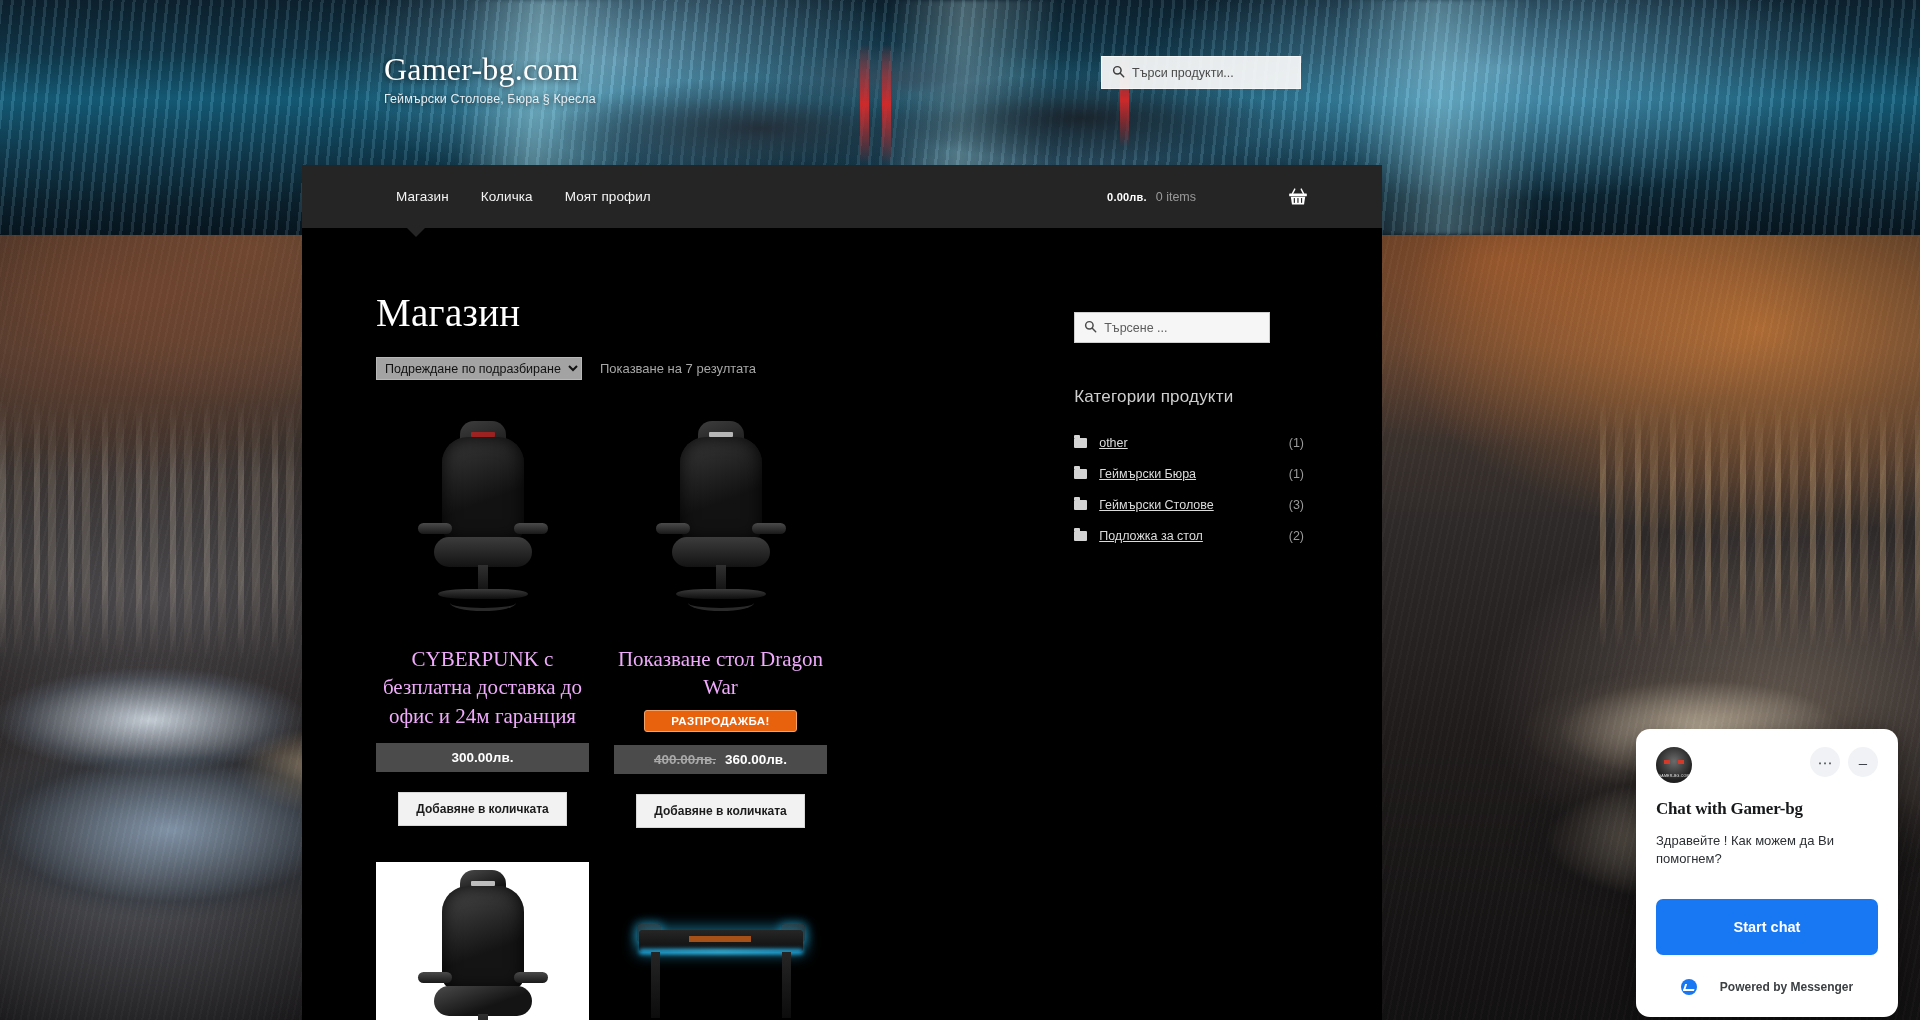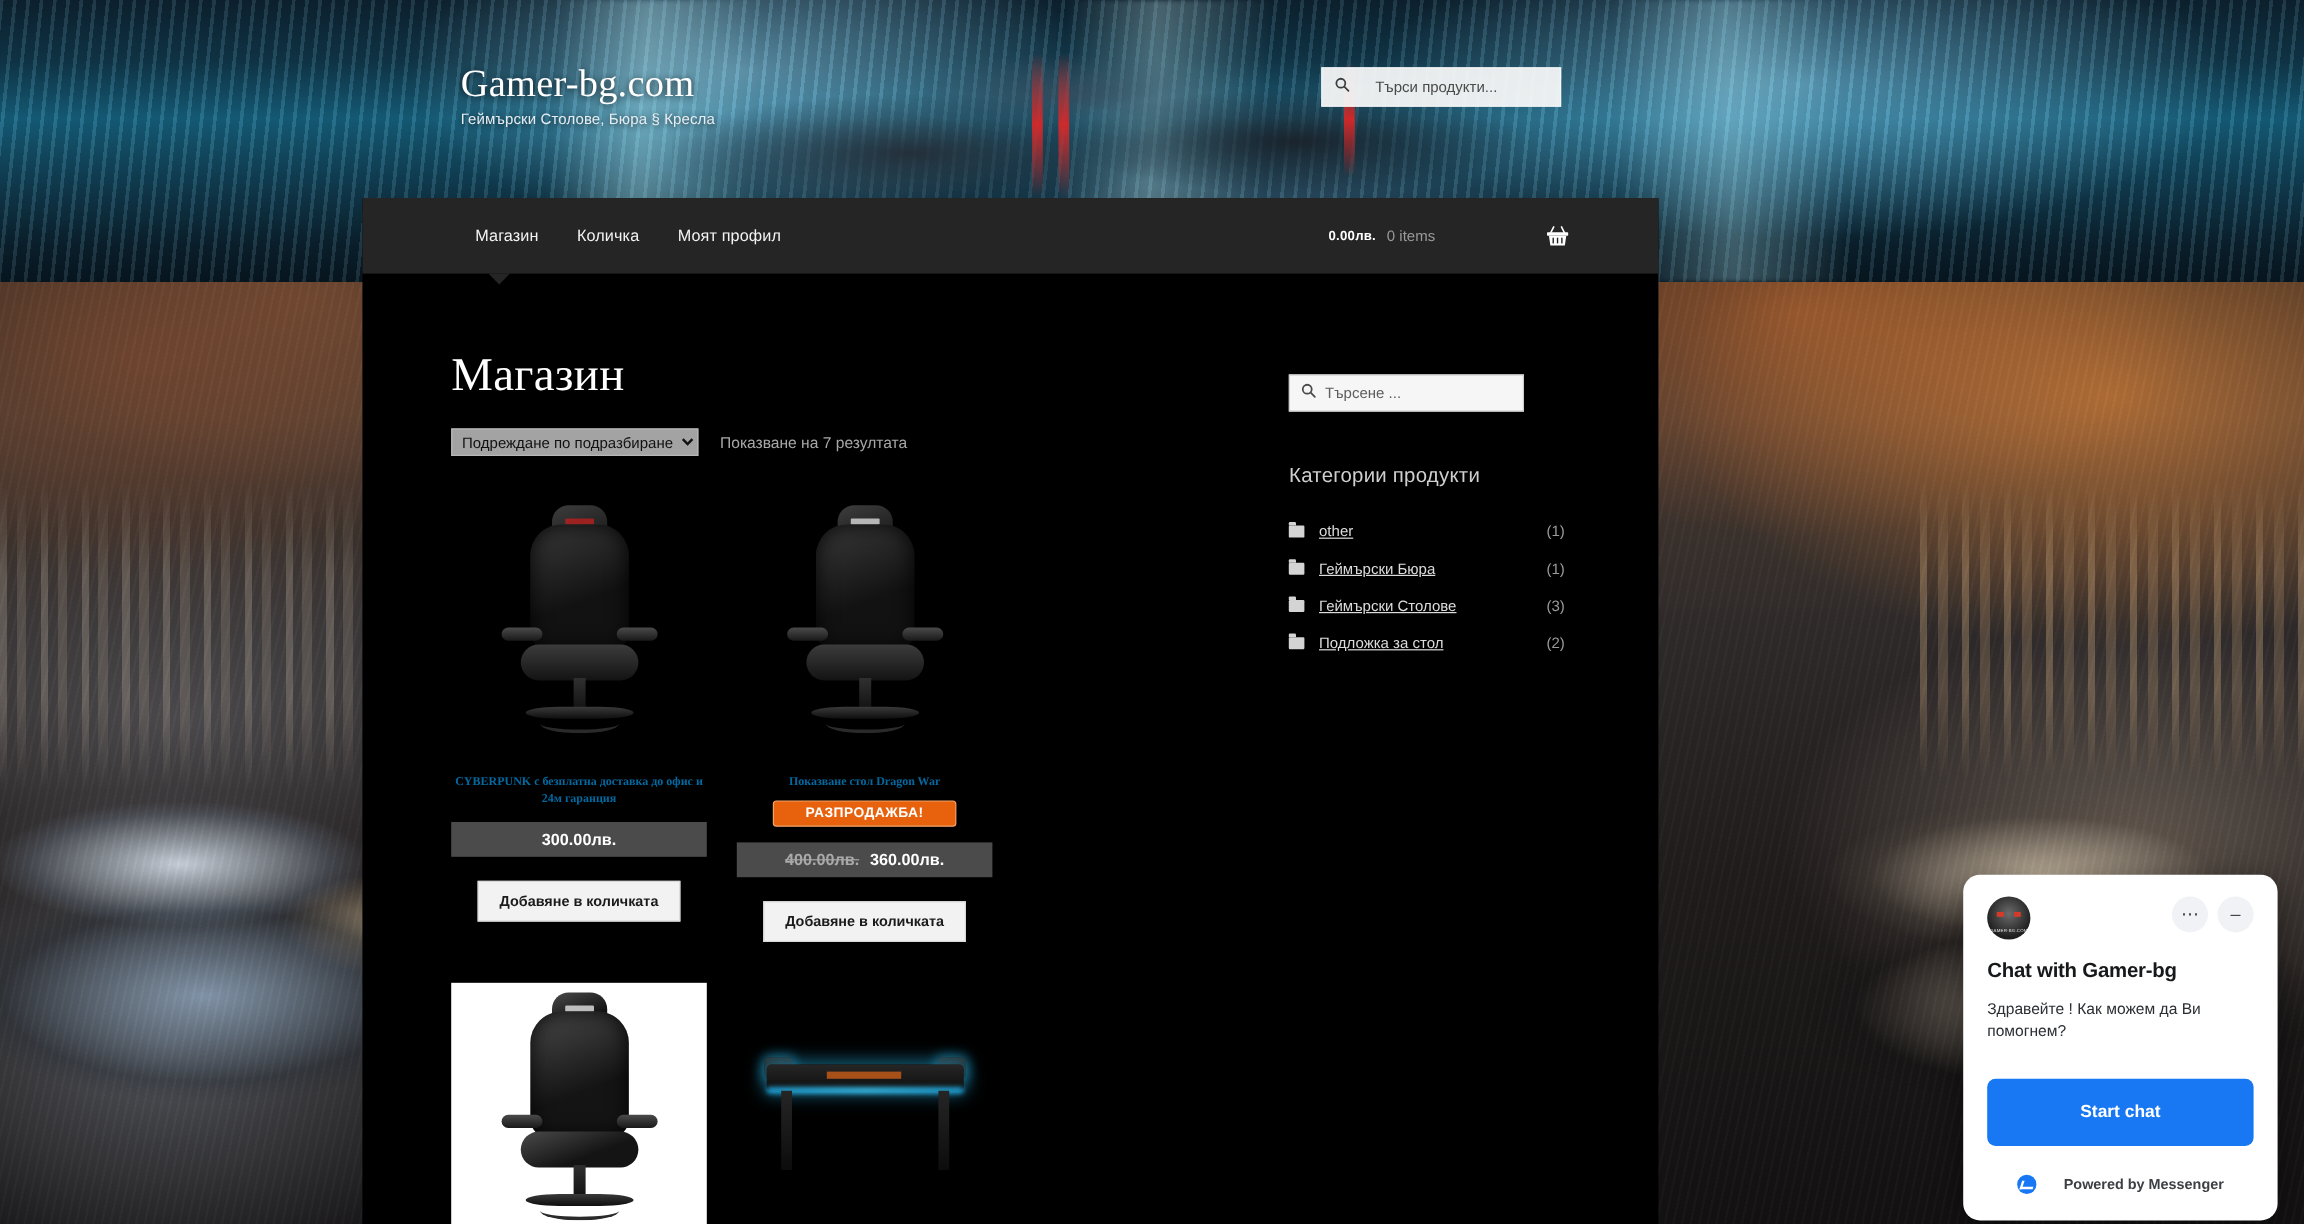--- a/index.html
+++ b/index.html
@@ -123,21 +123,21 @@
   .brand-tagline {
     margin-top: 5px;
     font-size: 12.5px; color: #e6edf2; letter-spacing: .1px;
   }
 
   .header-search {
     position: absolute; left: 1101px; top: 56px;
     width: 200px; height: 33px;
     background: rgba(249,249,249,0.93);
     border: 1px solid rgba(255,255,255,0.55);
-    display: flex; align-items: center; gap: 21px; padding: 0 10px;
+    display: flex; align-items: center; gap: 7px; padding: 0 10px;
   }
   .header-search input {
     border: 0; outline: 0; background: transparent;
     font-size: 12.5px; color: #3a3a3a; width: 100%;
     font-family: "Liberation Sans", sans-serif;
   }
   .header-search input::placeholder { color: #4a4a4a; }
 
   
   .site-shell {
@@ -203,21 +203,21 @@
   }
   .product-thumb {
     width: 213px; height: 213px;
     display: flex; align-items: center; justify-content: center;
     overflow: hidden;
   }
   .product-thumb.on-white { background: #fff; }
   .product-title {
     margin-top: 20px;
     font-family: "Liberation Serif", serif;
-    font-size: 10px; line-height: 1.35; color: #0369a1; font-weight: bold;
+    font-size: 21px; line-height: 1.35; color: #f0abfc;
   }
   .sale-badge {
     display: inline-block; margin-top: 8px;
     background: #e8620e; color: #fff;
     font-size: 11.5px; font-weight: 700; letter-spacing: .4px;
     padding: 4px 26px; border-radius: 3px;
     border: 1px solid #f2a468;
   }
   .price-bar {
     margin-top: 13px; height: 29px;
@@ -374,21 +374,21 @@
   }
   .chat-actions { margin-left: auto; display: flex; gap: 8px; }
   .chat-btn {
     width: 30px; height: 30px; border-radius: 50%;
     background: #f0f2f5; color: #41454b;
     display: flex; align-items: center; justify-content: center;
     font-size: 15px; line-height: 1; cursor: pointer;
   }
   .chat-heading {
     margin-top: 16px;
-    font-size: 17px; font-weight: 700; color: #16181a; letter-spacing: -.2px;
+    font-size: 17px; font-weight: 700; color: #16181a; letter-spacing: -.2px; font-family: Liberation Serif, serif;
   }
   .chat-greeting {
     margin-top: 13px;
     font-size: 13px; color: #2b2f33; line-height: 1.35;
   }
   .start-chat {
     position: absolute; left: 20px; right: 20px; bottom: 62px;
     height: 56px; border-radius: 7px;
     background: #1877f2; color: #fff;
     font-size: 14.5px; font-weight: 700;

